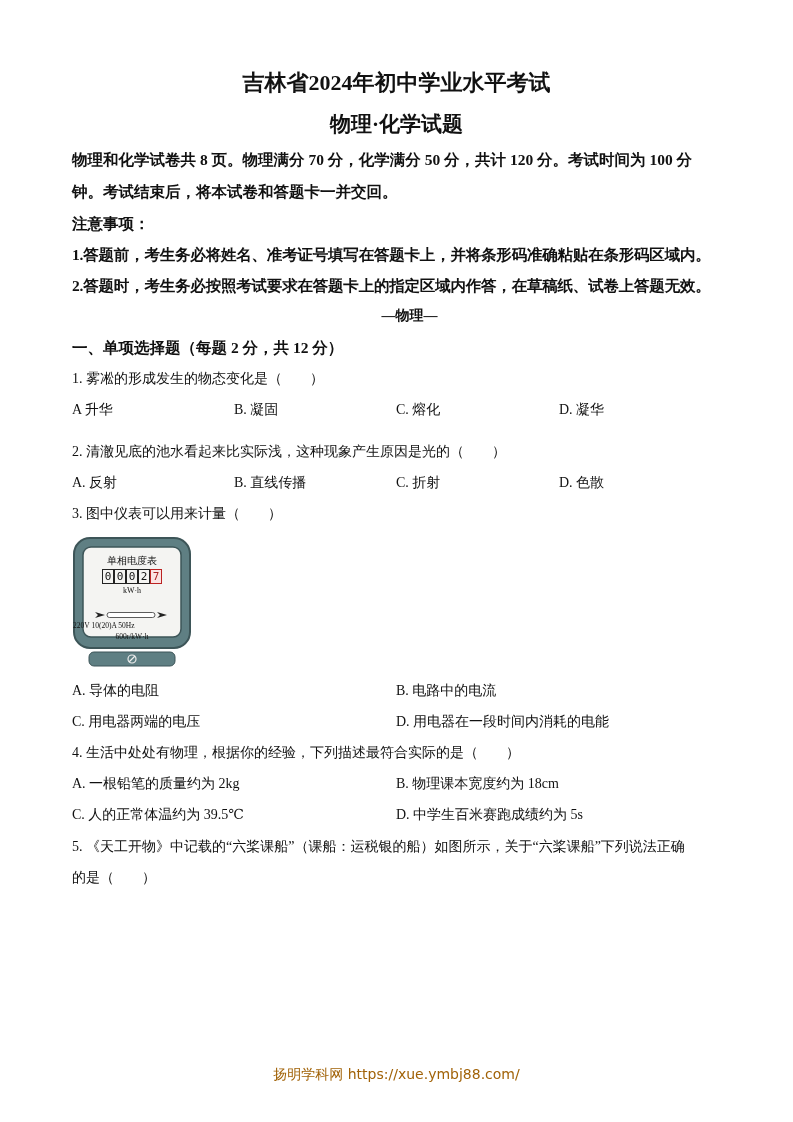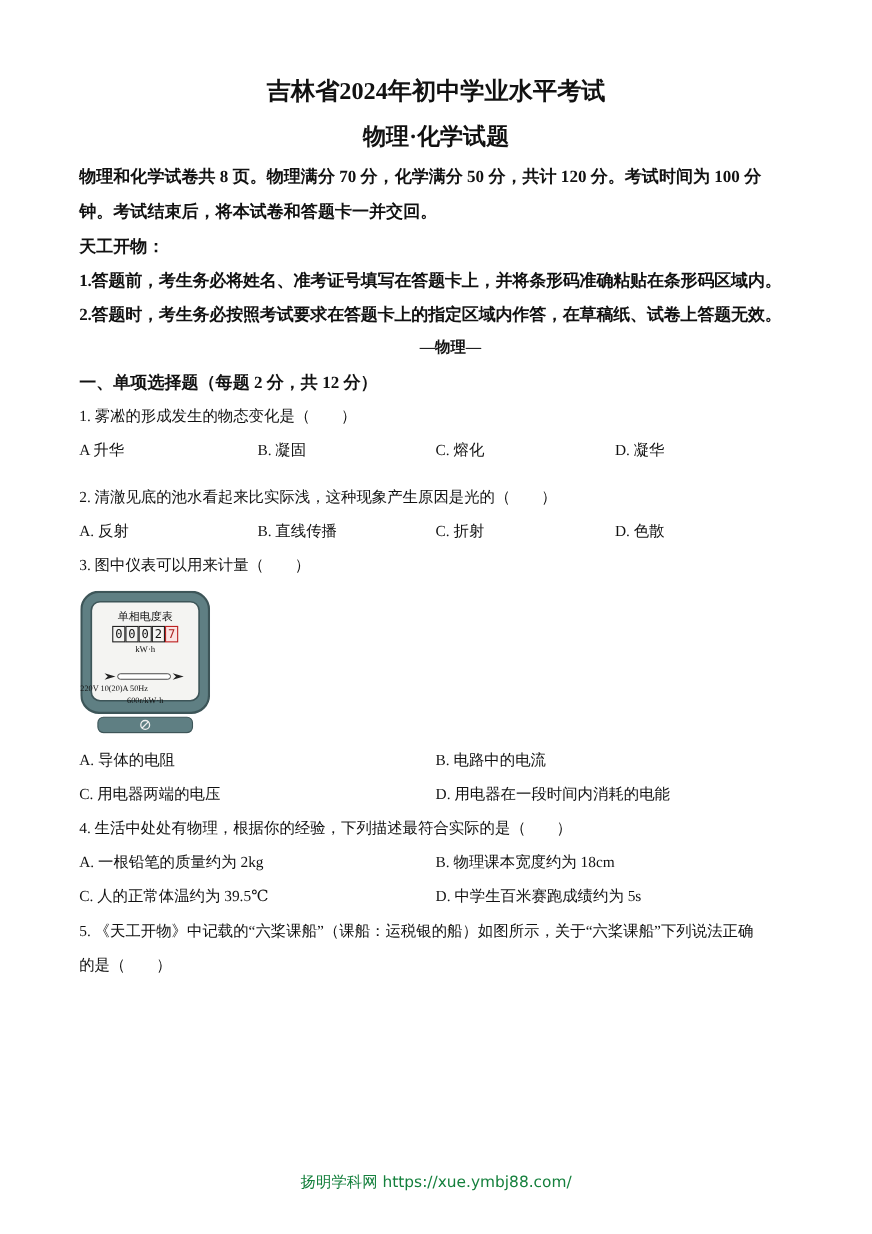--- a/index.html
+++ b/index.html
@@ -8,32 +8,32 @@
   .abs { position: absolute; }
   .title { left: 0; width: 793px; text-align: center; font-weight: bold; }
   .t1 { top: 68px; font-size: 22px; }
   .t2 { top: 110px; font-size: 21px; }
   .bold { font-weight: bold; font-size: 15.5px; }
   .normal { font-size: 14px; }
   .line { left: 72px; white-space: nowrap; }
   .opt { white-space: nowrap; font-size: 14px; }
   .center { left: 0; width: 793px; text-align: center; }
   .meter { left: 73px; top: 537px; width: 118px; height: 130px; }
-  .footer { left: 0; width: 793px; top: 1066px; text-align: center; font-family: "DejaVu Sans", sans-serif; font-size: 14px; color: #15803d; }
+  .footer { left: 0; width: 793px; top: 1066px; text-align: center; font-family: "DejaVu Sans", sans-serif; font-size: 14px; color: #a16207; }
 </style>
 </head>
 <body>
 
 <div class="abs title t1">吉林省2024年初中学业水平考试</div>
 <div class="abs title t2">物理·化学试题</div>
 
 <div class="abs line bold" style="top:150px;">物理和化学试卷共 8 页。物理满分 70 分，化学满分 50 分，共计 120 分。考试时间为 100 分</div>
 <div class="abs line bold" style="top:182px;">钟。考试结束后，将本试卷和答题卡一并交回。</div>
 
-<div class="abs line bold" style="top:214px;">天工开物：</div>
+<div class="abs line bold" style="top:214px;">注意事项：</div>
 <div class="abs line bold" style="top:245px; letter-spacing:-0.2px;">1.答题前，考生务必将姓名、准考证号填写在答题卡上，并将条形码准确粘贴在条形码区域内。</div>
 <div class="abs line bold" style="top:276px; letter-spacing:-0.2px;text-align:right;">2.答题时，考生务必按照考试要求在答题卡上的指定区域内作答，在草稿纸、试卷上答题无效。</div>
 
 <div class="abs center bold" style="top:307px; font-size:14px;padding-left:13px;">—物理—</div>
 <div class="abs line bold" style="top:338px;text-align:right;">一、单项选择题（每题 2 分，共 12 分）</div>
 
 <div class="abs line normal" style="top:370px;">1. 雾凇的形成发生的物态变化是（　　）</div>
 <div class="abs opt" style="left:72px; top:401px;">A  升华</div>
 <div class="abs opt" style="left:234px; top:401px;">B. 凝固</div>
 <div class="abs opt" style="left:396px; top:401px;">C. 熔化</div>

